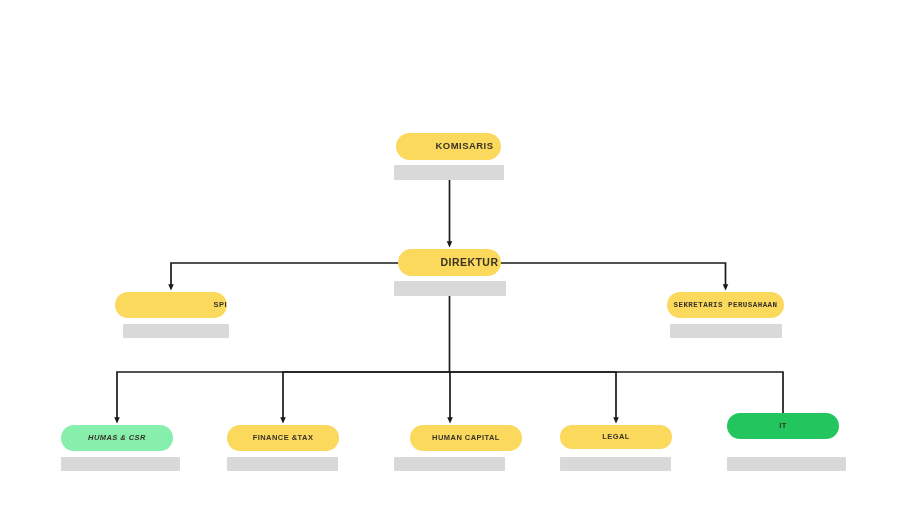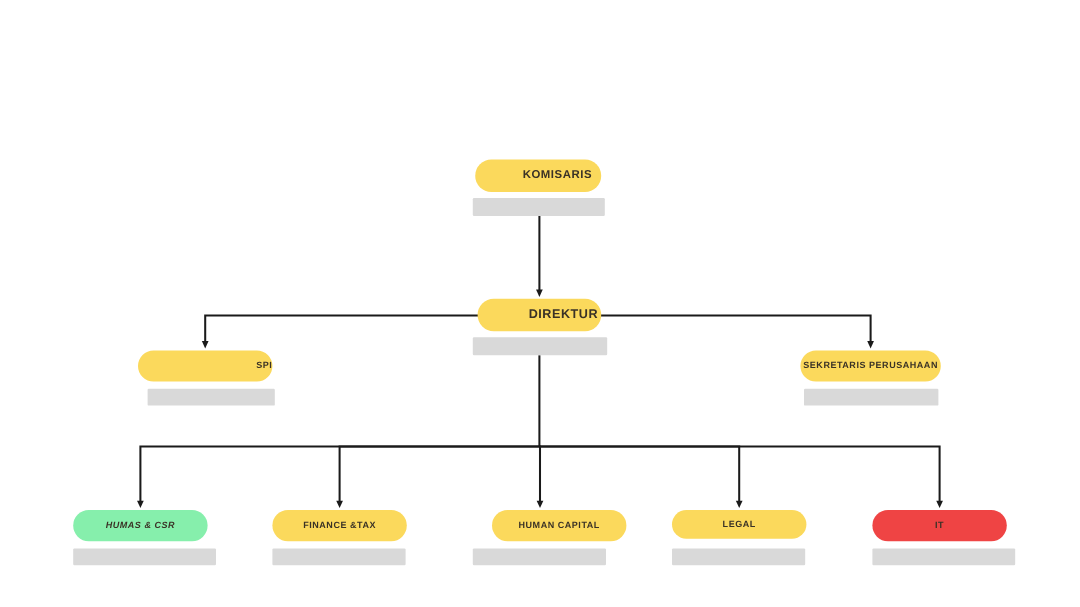--- a/index.html
+++ b/index.html
@@ -94,21 +94,21 @@
         <div class="node-bar" style="left: 394px; top: 281px; width: 112px; height: 15px; background: rgb(217, 217, 217);"></div>
       </div>
       <div class="node">
         <div class="node-pill" style="left: 115px; top: 292px; width: 112px; height: 26px; background: rgb(251, 217, 92); justify-content: flex-end;">
           <span class="node-label" style="font-size: 7.5px; color: rgb(58, 50, 38);">SPI</span>
         </div>
         <div class="node-bar" style="left: 123px; top: 324px; width: 106px; height: 14px; background: rgb(217, 217, 217);"></div>
       </div>
       <div class="node">
         <div class="node-pill" style="left: 667px; top: 292px; width: 117px; height: 26px; background: rgb(251, 217, 92);">
-          <span class="node-label" style="font-size: 7.5px; color: rgb(58, 50, 38);">SEKRETARIS PERUSAHAAN</span>
+          <span class="node-label" style="font-size: 7.5px; color: rgb(58, 50, 38); font-family: Liberation Mono, monospace;">SEKRETARIS PERUSAHAAN</span>
         </div>
         <div class="node-bar" style="left: 670px; top: 324px; width: 112px; height: 14px; background: rgb(217, 217, 217);"></div>
       </div>
       <div class="node">
         <div class="node-pill" style="left: 61px; top: 425px; width: 112px; height: 26px; background: #86efac; font-style: italic;">
           <span class="node-label" style="font-size: 7.5px; color: rgb(58, 50, 38);">HUMAS &amp; CSR</span>
         </div>
         <div class="node-bar" style="left: 61px; top: 457px; width: 119px; height: 14px; background: rgb(217, 217, 217);"></div>
       </div>
       <div class="node">
@@ -123,20 +123,20 @@
         </div>
         <div class="node-bar" style="left: 394px; top: 457px; width: 111px; height: 14px; background: rgb(217, 217, 217);"></div>
       </div>
       <div class="node">
         <div class="node-pill" style="left: 560px; top: 425px; width: 112px; height: 24px; background: rgb(251, 217, 92);">
           <span class="node-label" style="font-size: 7.5px; color: rgb(58, 50, 38);">LEGAL</span>
         </div>
         <div class="node-bar" style="left: 560px; top: 457px; width: 111px; height: 14px; background: rgb(217, 217, 217);"></div>
       </div>
       <div class="node">
-        <div class="node-pill" style="left: 727px; top: 425px; width: 112px; height: 26px; background: #ef4444;">
+        <div class="node-pill" style="left: 727px; top: 413px; width: 112px; height: 26px; background: #22c55e;">
           <span class="node-label" style="font-size: 7.5px; color: rgb(58, 50, 38);">IT</span>
         </div>
         <div class="node-bar" style="left: 727px; top: 457px; width: 119px; height: 14px; background: rgb(217, 217, 217);"></div>
       </div>
     </div>
 
 </div>
 
 </body></html>

